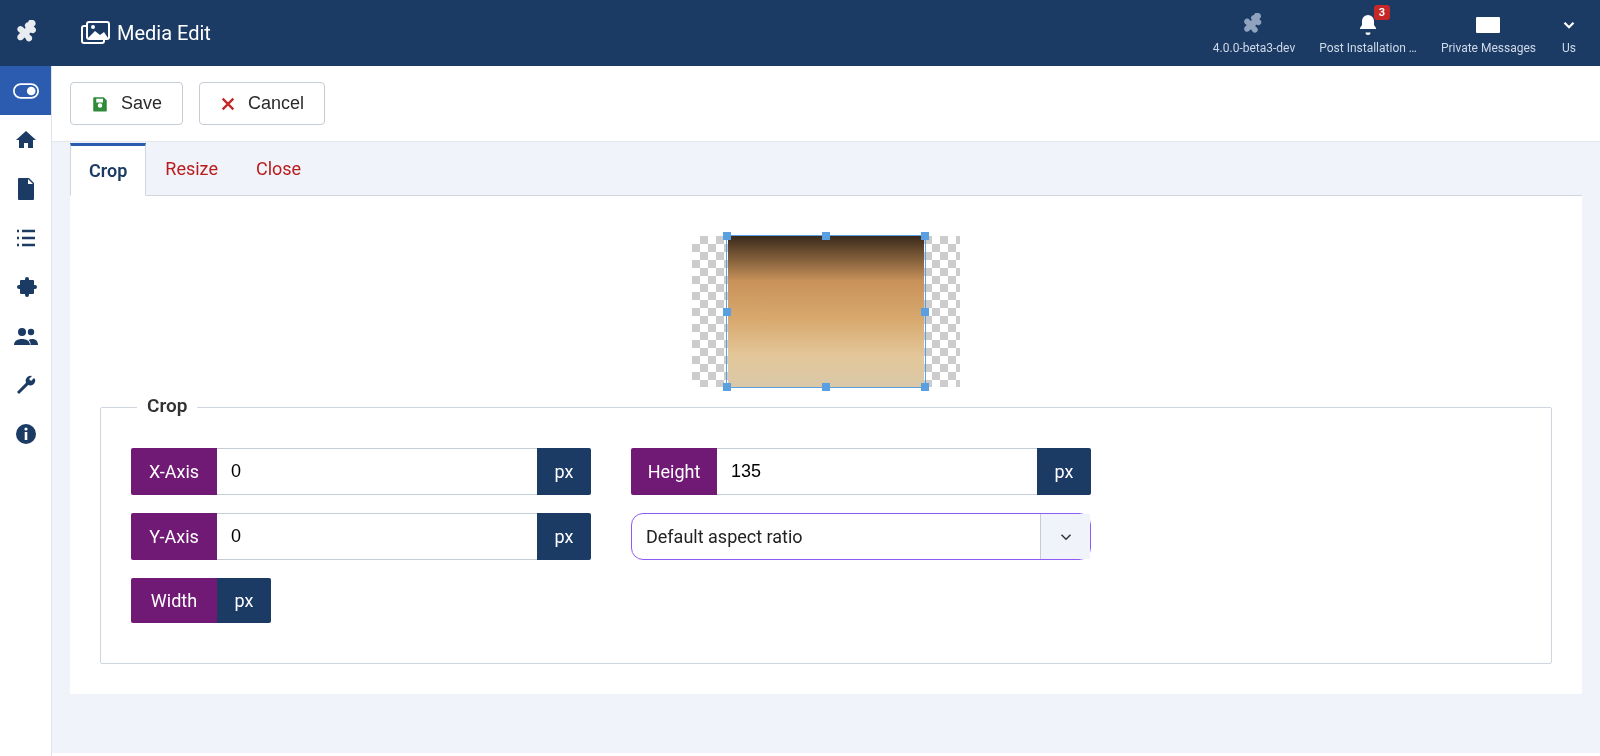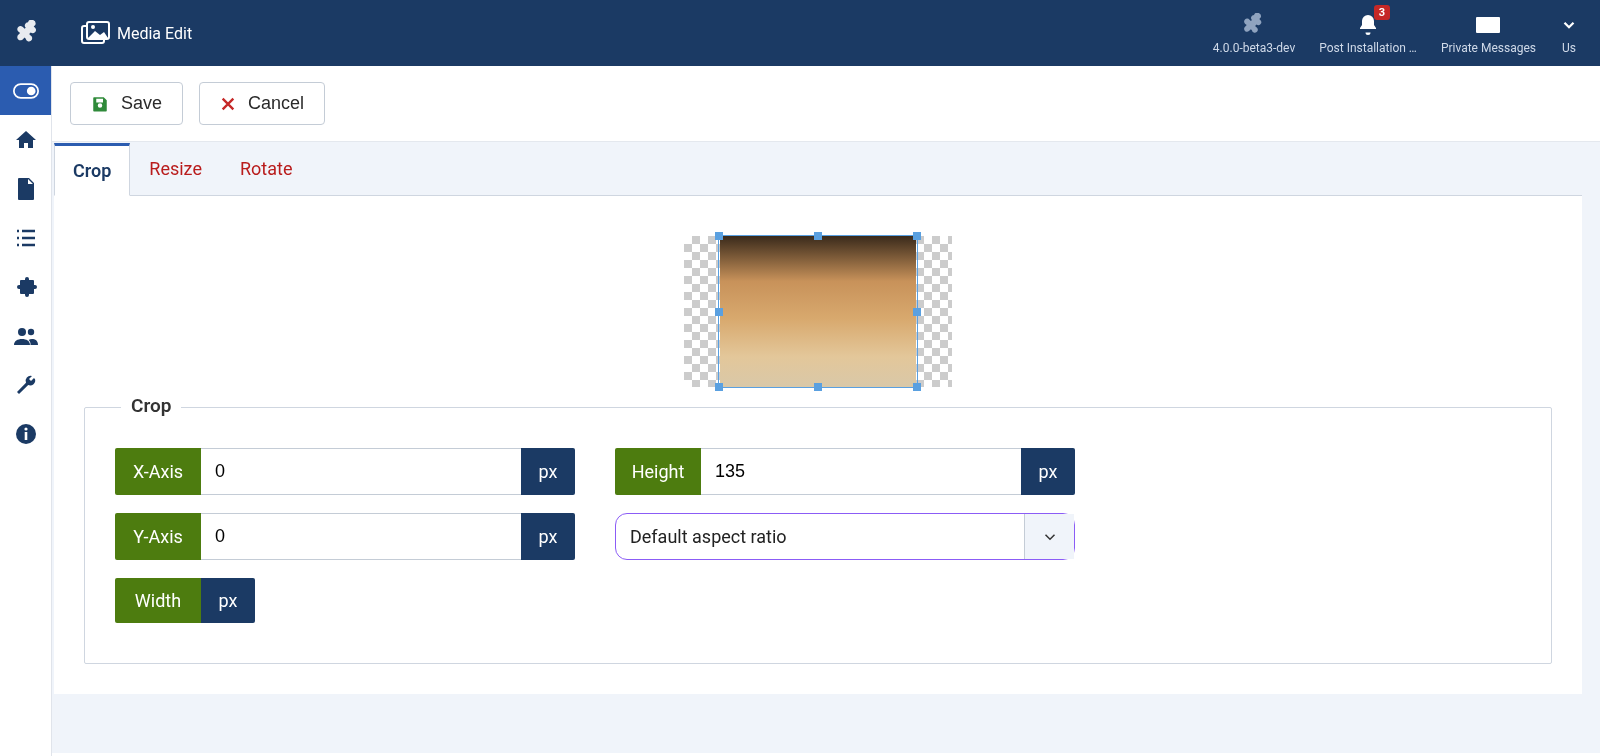--- a/index.html
+++ b/index.html
@@ -8,21 +8,21 @@
     
     .header {
       background: #1b3a64;
       height: 66px;
       display: flex;
       align-items: center;
       color: #fff;
       padding: 0 10px 0 15px;
     }
     .header-logo { display: flex; align-items: center; margin-right: 40px; }
-    .header-title { display: flex; align-items: center; font-size: 16px; }
+    .header-title { display: flex; align-items: flex-end; font-size: 20px; }
     .header-title svg { margin-right: 6px; }
     .header-spacer { flex: 1; }
     .header-right { display: flex; align-items: stretch; height: 66px; }
     .header-item {
       display: flex;
       flex-direction: column;
       align-items: center;
       justify-content: center;
       min-width: 80px;
       padding: 4px 12px;
@@ -89,21 +89,21 @@
       cursor: pointer;
       color: #2a2a2a;
     }
     .btn-icon { display: inline-flex; align-items: center; }
     .icon-green { color: #2f8a3a; }
     .icon-blue { color: #2b5cb0; }
     .icon-red { color: #c52827; }
     
     
     .content-area {
-      margin-left: 36px;
+      margin-left: 52px;
       background: #f0f4fa;
       padding: 0 18px 30px 18px;
       height: calc(756px - 66px - 79px);
       overflow: auto;
     }
     .tabs {
       display: flex;
       border-bottom: 1px solid #cfd6e0;
     }
     .tab {
@@ -181,21 +181,21 @@
     .quality-input {
       width: 100%;
       border: 1px solid #c4ccd6;
       border-radius: 4px;
       padding: 12px 14px;
       font-size: 18px;
     }
     
     .input-group { display: flex; margin-bottom: 18px; }
     .input-prefix {
-      background: #4d7c0f;
+      background: #701a75;
       color: #fff;
       padding: 12px 14px;
       font-size: 18px;
       display: flex;
       align-items: center;
       justify-content: center;
       min-width: 86px;
       border-radius: 2px 0 0 2px;
     }
     .input-mid {
@@ -354,21 +354,21 @@
         </svg>
     </span>
     <span>Cancel</span>
   </button>
 </div>
 
 <div class="content-area">
   <div class="tabs">
     <div class="tab active"><span>Crop</span></div>
     <div class="tab"><span>Resize</span></div>
-    <div class="tab"><span>Rotate</span></div>
+    <div class="tab"><span>Close</span></div>
   </div>
 
   <div class="panel">
     <div class="image-container">
       <div class="image-frame">
         <div class="image-subject"></div>
         <div class="crop-outline">
           <div class="handle h-tl"></div>
           <div class="handle h-tm"></div>
           <div class="handle h-tr"></div>

